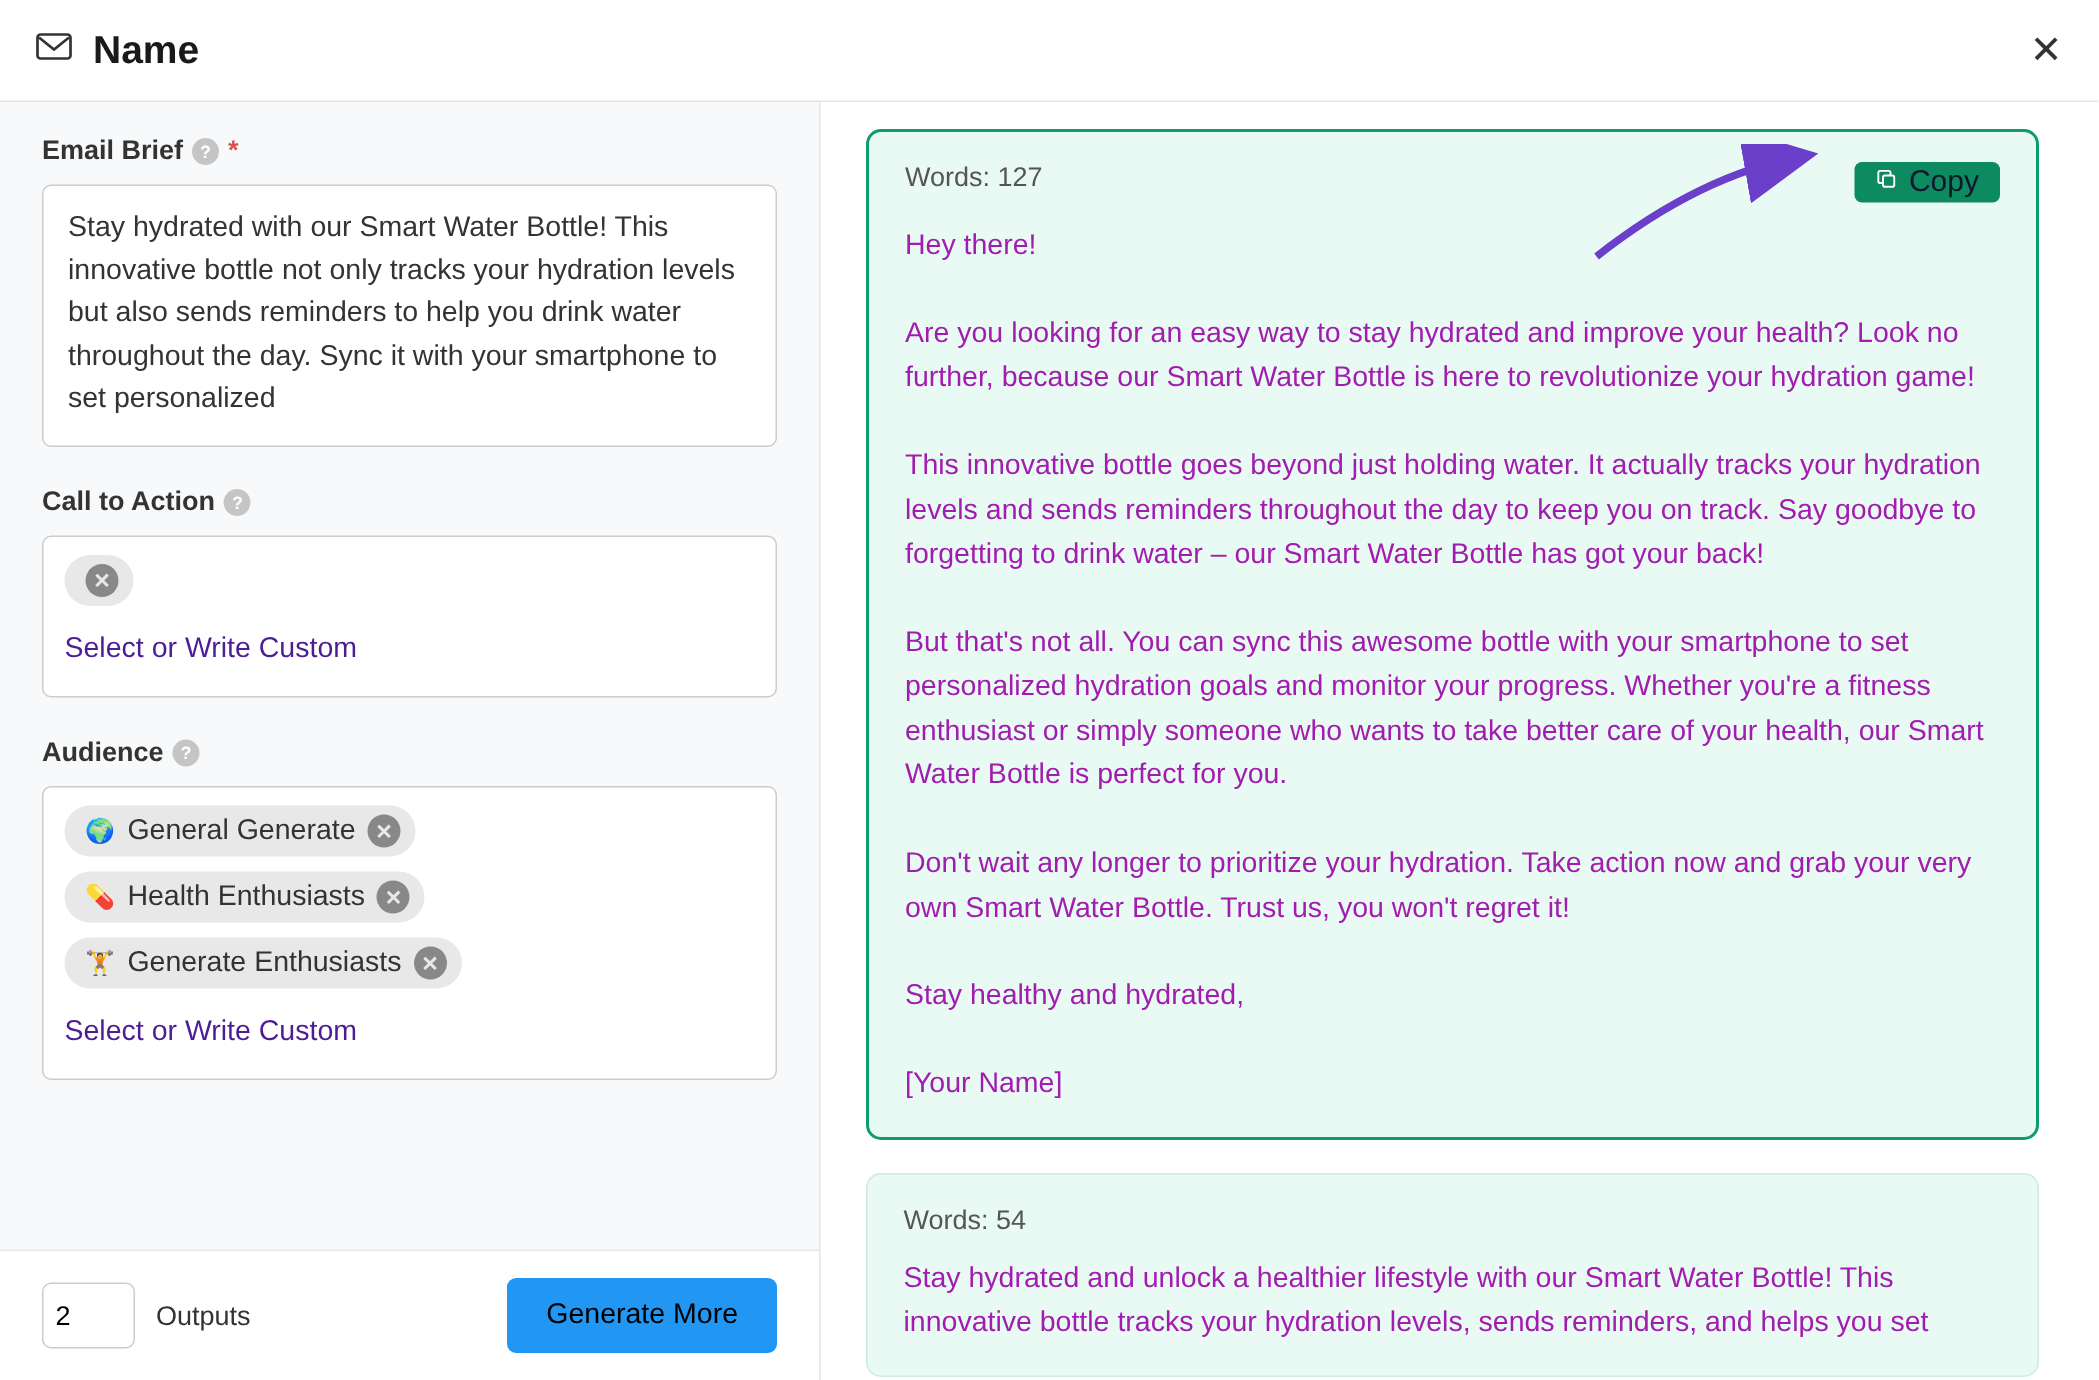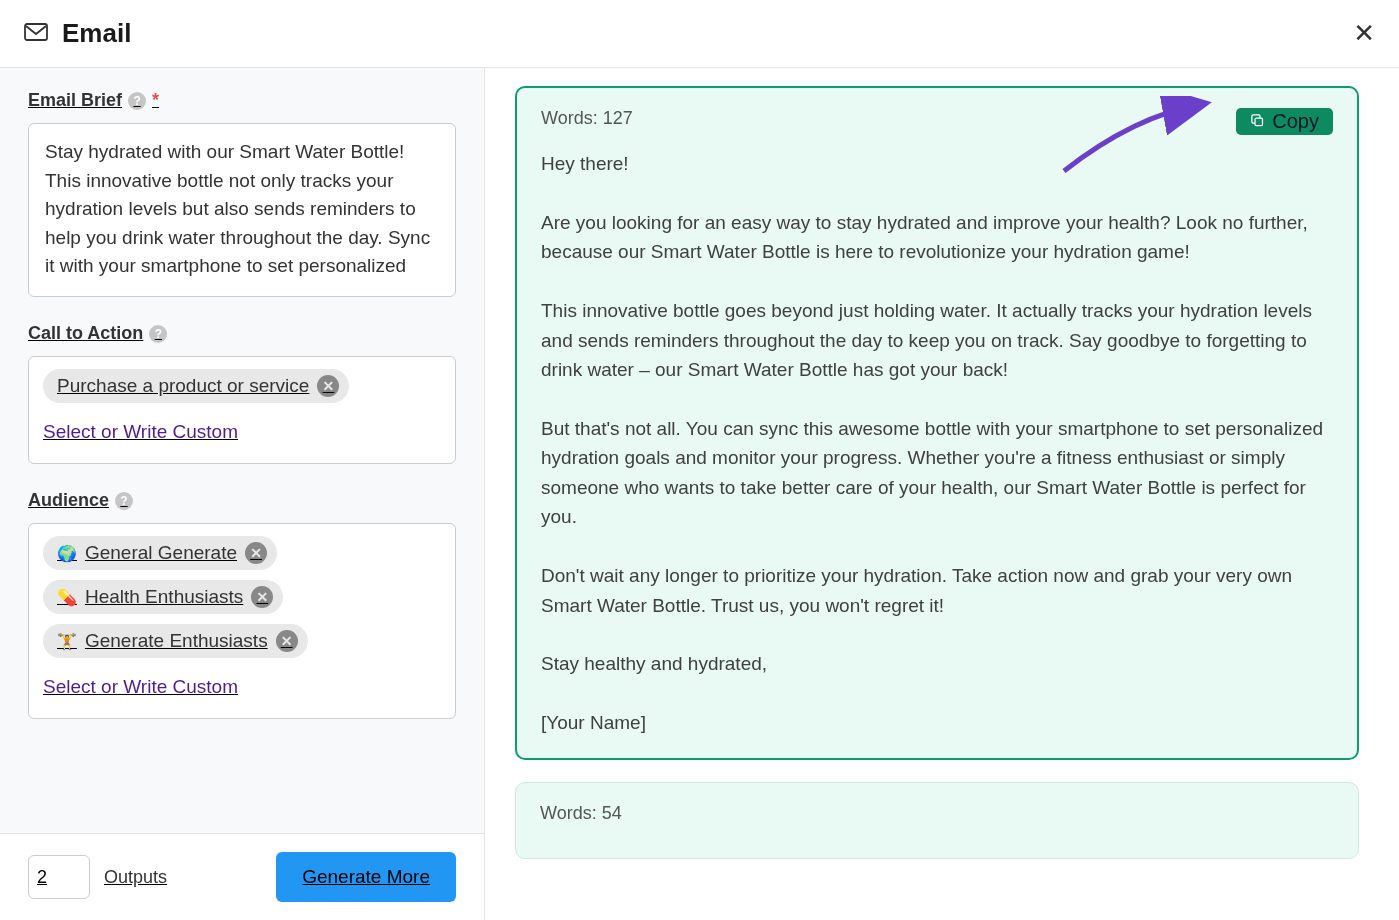--- a/index.html
+++ b/index.html
@@ -17,27 +17,26 @@
     justify-content: space-between;
     padding: 18px 24px;
     border-bottom: 1px solid #e5e5e5;
   }
   .header-left { display: flex; align-items: center; gap: 14px; }
   .header-title { font-size: 26px; font-weight: 700; color: #1a1a1a; }
   .close-icon { font-size: 26px; cursor: pointer; color: #333; font-weight: 300; }
   .envelope-icon svg { width: 24px; height: 18px; stroke: #333; }
   .main { display: flex; height: calc(100% - 68px); }
   .left-panel {
-    width: 485px;
+    width: 547px;
     background: #f8f9fa;
     border-right: 1px solid #e5e5e5;
     display: flex;
     flex-direction: column;
     position: relative;
-    text-decoration: underline;
   }
   .left-scroll {
     flex: 1;
     overflow-y: auto;
     padding: 22px 28px 0 28px;
   }
   .left-scroll::-webkit-scrollbar { width: 16px; }
   .left-scroll::-webkit-scrollbar-track { background: #f1f1f1; }
   .left-scroll::-webkit-scrollbar-thumb { background: #c1c1c1; border-radius: 2px; }
   .left-scroll::-webkit-scrollbar-button { background: #f1f1f1; height: 16px; }
@@ -182,21 +181,21 @@
     font-size: 20px;
     cursor: pointer;
     display: inline-flex;
     align-items: center;
     gap: 7px;
     font-family: inherit;
   }
   .copy-icon svg { width: 15px; height: 15px; stroke: #fff; fill: none; }
   .output-body {
     font-size: 19px;
-    color: #404040;
+    color: #a21caf;
     line-height: 1.55;
     white-space: pre-wrap;
   }
   .arrow-annotation {
     position: absolute;
     top: 28px;
     right: 185px;
     pointer-events: none;
     z-index: 10;
   }
@@ -206,21 +205,21 @@
 <body>
 
 <div class="header">
   <div class="header-left">
     <span class="envelope-icon">
       <svg viewBox="0 0 24 18" fill="none" stroke="currentColor" stroke-width="1.8">
         <rect x="1" y="1" width="22" height="16" rx="2"></rect>
         <path d="M2 3 L12 11 L22 3"></path>
       </svg>
     </span>
-    <span class="header-title">Email</span>
+    <span class="header-title">Name</span>
   </div>
   <span class="close-icon">✕</span>
 </div>
 
 <div class="main">
   <div class="left-panel">
     <div class="left-scroll">
 
       <div class="form-group">
         <div class="form-label">
@@ -233,21 +232,20 @@
         </div>
       </div>
 
       <div class="form-group">
         <div class="form-label">
           <span>Call to Action</span>
           <span class="help-icon">?</span>
         </div>
         <div class="tag-input">
           <span class="tag">
-            <span>Purchase a product or service</span>
             <span class="tag-remove">✕</span>
           </span>
           <div class="tag-placeholder">Select or Write Custom</div>
         </div>
       </div>
 
       <div class="form-group">
         <div class="form-label">
           <span>Audience</span>
           <span class="help-icon">?</span>
@@ -318,16 +316,17 @@
 
 Stay healthy and hydrated,
 
 [Your Name]</div>
     </div>
 
     <div class="output-card">
       <div class="output-header">
         <span class="word-count">Words: 54</span>
       </div>
+      <div class="output-body">Stay hydrated and unlock a healthier lifestyle with our Smart Water Bottle! This innovative bottle tracks your hydration levels, sends reminders, and helps you set</div>
     </div>
 
   </div>
 </div>
 
 </body></html>

